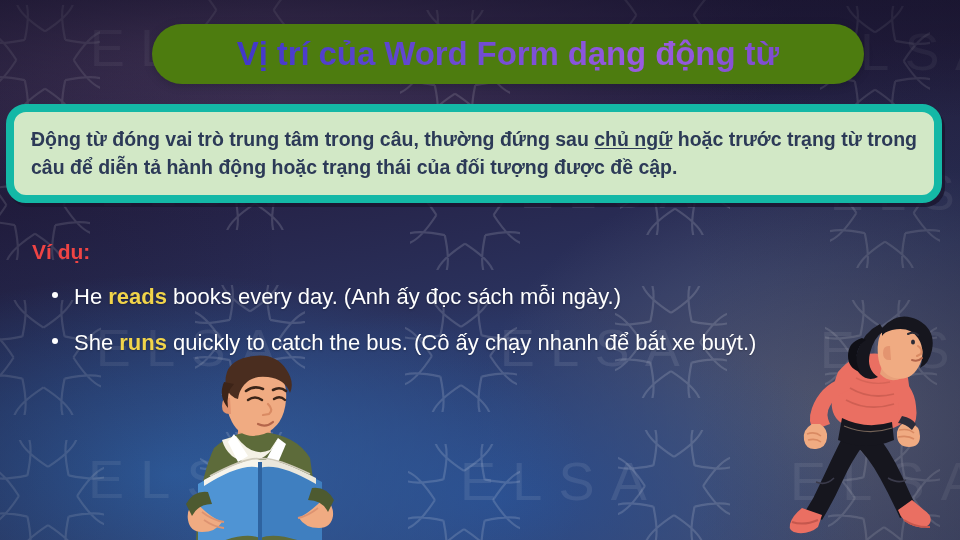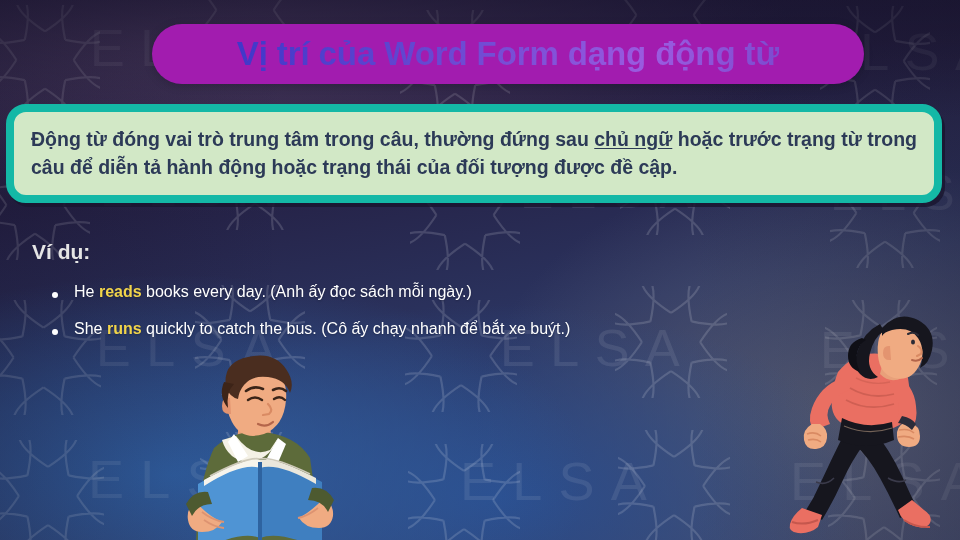--- a/index.html
+++ b/index.html
@@ -58,21 +58,21 @@
     user-select: none;
   }
 
   
   .title-pill {
     position: absolute;
     left: 152px;
     top: 24px;
     width: 712px;
     height: 60px;
-    background: #a21caf;
+    background: #4d7c0f;
     border-radius: 30px;
     display: flex;
     align-items: center;
     justify-content: center;
     box-shadow: 0 2px 10px rgba(0,0,0,0.18);
   }
   .title-text {
     font-size: 33px;
     font-weight: 700;
     letter-spacing: -0.1px;
@@ -111,36 +111,36 @@
     text-underline-offset: 2px;
   }
 
   
   .vidu {
     position: absolute;
     left: 32px;
     top: 240px;
     font-size: 21px;
     font-weight: 700;
-    color: #e5e5e5;
+    color: #ef4444;
   }
   .examples {
     position: absolute;
     left: 44px;
     top: 280px;
     width: 820px;
     margin: 0;
     padding: 0;
     list-style: none;
   }
   .ex-item {
     position: relative;
     padding-left: 30px;
     color: #ffffff;
-    font-size: 16px;
+    font-size: 22px;
     font-weight: 400;
     line-height: 1.55;
     margin-bottom: 12px;
     text-shadow: 0 1px 2px rgba(0,0,0,0.25);
   }
   .ex-item .dot {
     position: absolute;
     left: 8px;
     top: 12px;
     width: 6px;

